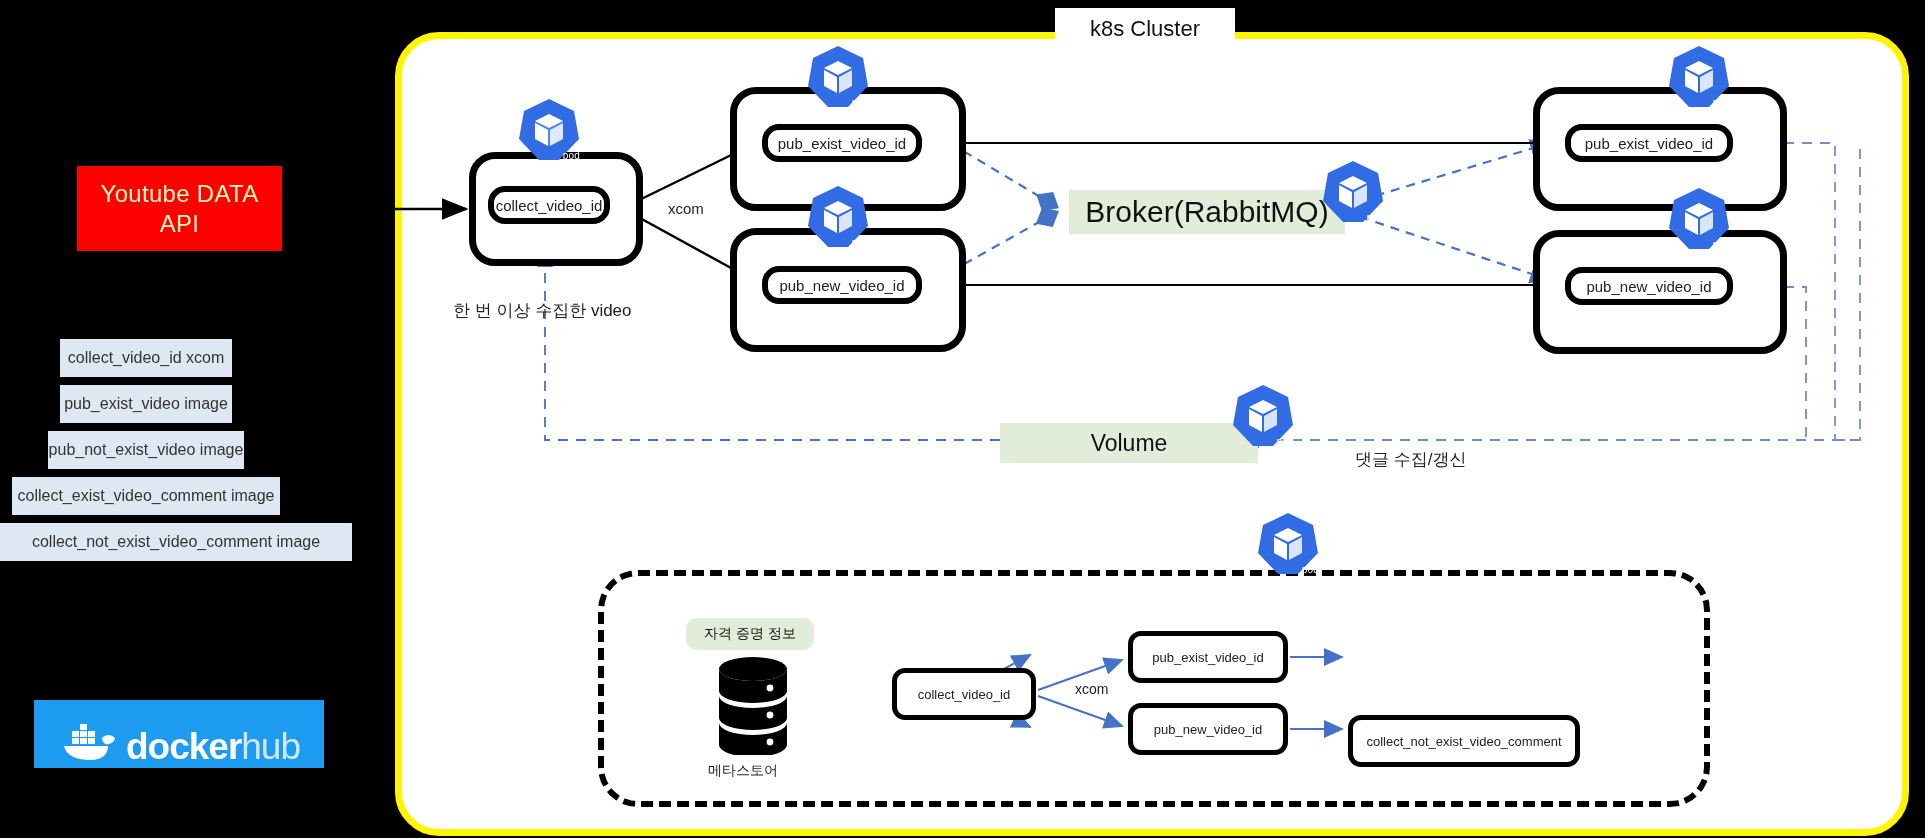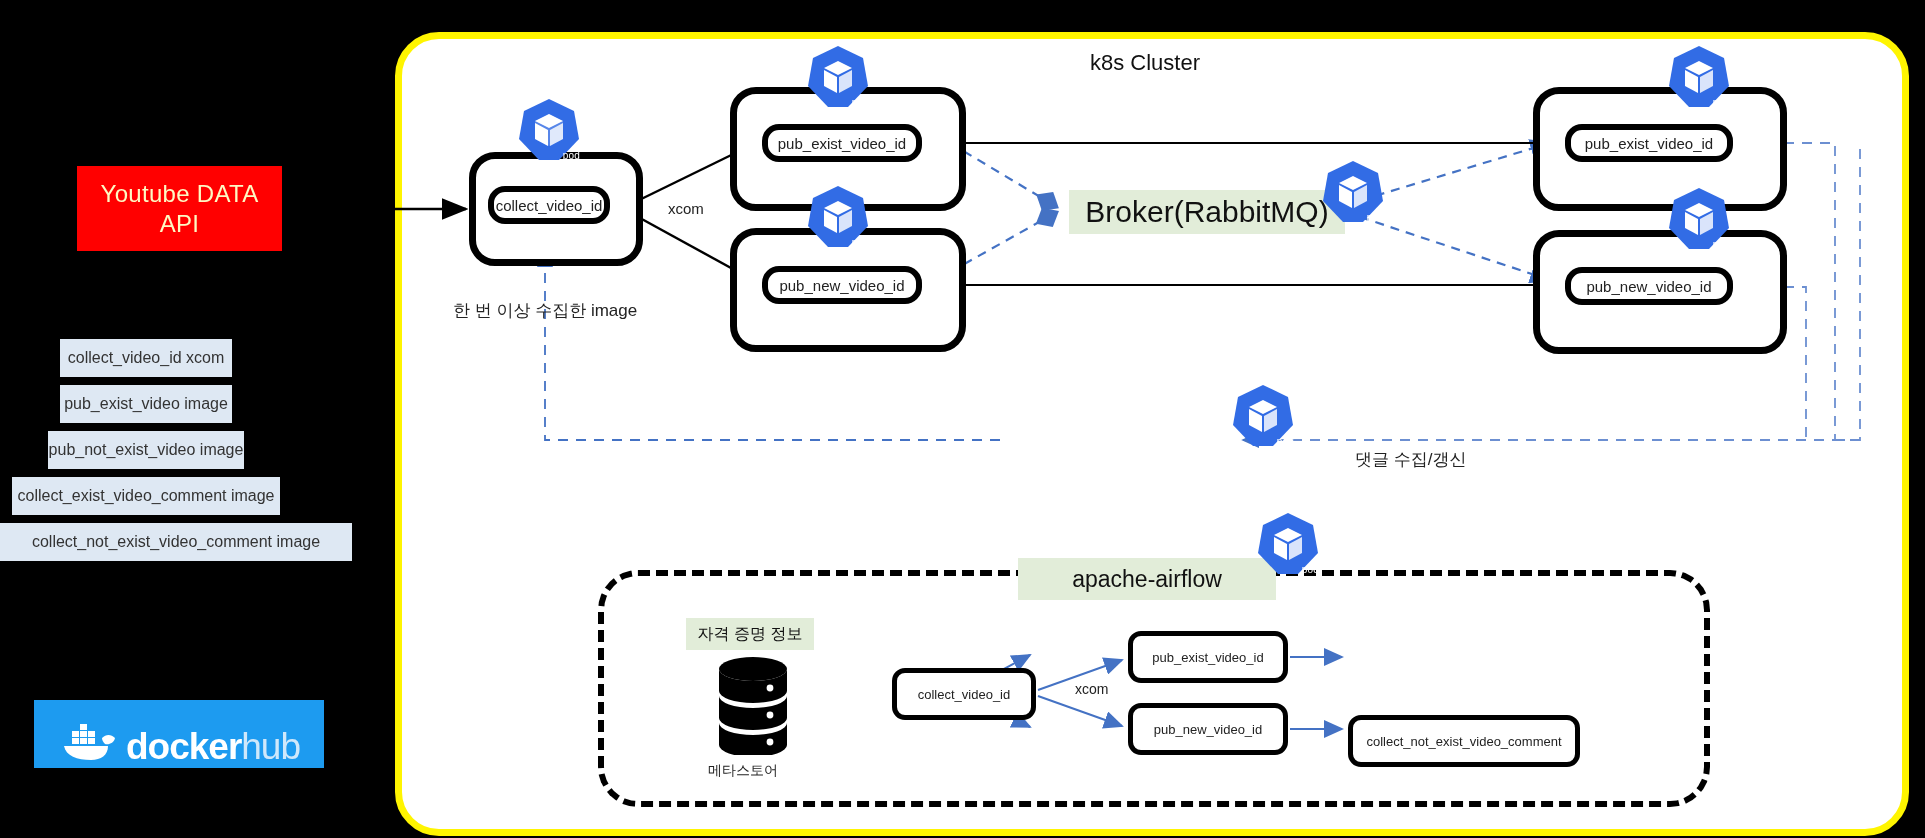--- a/index.html
+++ b/index.html
@@ -25,21 +25,21 @@
   .dockerhub .dh-text{font-size:37px;font-weight:600;letter-spacing:-1px;color:#fff;}
   .dockerhub .dh-text .hub{color:#cfe8fb;font-weight:400;}
 
   
   .cluster{
     position:absolute;left:395px;top:32px;width:1500px;height:790px;
     background:#fff;border:7px solid #FFF500;border-radius:44px;
   }
   .cluster-title{
     position:absolute;left:1055px;top:8px;width:180px;height:42px;background:#fff;
-    display:flex;align-items:center;justify-content:center;font-size:22px;color:#111;z-index:6;margin-top:34px;
+    display:flex;align-items:center;justify-content:center;font-size:22px;color:#111;z-index:6;
   }
 
   
   .pod-box{
     position:absolute;border:7px solid #000;border-radius:26px;background:#fff;z-index:3;
   }
   .task-box{
     position:absolute;border:6px solid #000;border-radius:17px;background:#fff;
     display:flex;align-items:center;justify-content:center;font-size:15px;color:#222;z-index:4;
     box-sizing:border-box;
@@ -255,53 +255,53 @@
       <path d="M31 1 L56 13 L61 41 L41 62 L21 62 L1 41 L6 13 Z" fill="#326CE5"></path>
       <g fill="#fff">
           <path d="M31 16 L45 23 L31 30 L17 23 Z"></path>
           <path d="M17 25 L30 32 L30 48 L17 41 Z"></path>
       <path d="M32 32 L45 25 L45 41 L32 48 Z" opacity="0.82"></path>
         </g>
     </svg>
     <span class="lbl">pod</span>
   </div>
 
+  <div class="green-chip" style="left:1000px;top:423px;width:258px;height:40px;font-size:23px;">
+    <span>Volume</span>
+  </div>
   <div class="pod-badge" style="left:1232px;top:384px;">
     <svg width="62" height="66" viewBox="0 0 62 66" aria-hidden="true">
       <path d="M31 1 L56 13 L61 41 L41 62 L21 62 L1 41 L6 13 Z" fill="#326CE5"></path>
       <g fill="#fff">
           <path d="M31 16 L45 23 L31 30 L17 23 Z"></path>
           <path d="M17 25 L30 32 L30 48 L17 41 Z"></path>
       <path d="M32 32 L45 25 L45 41 L32 48 Z" opacity="0.82"></path>
         </g>
     </svg>
     <span class="lbl">pod</span>
   </div>
 
   <div class="plain-label" style="left:668px;top:200px;font-size:15px;">xcom</div>
-  <div class="plain-label" style="left:453px;top:299px;font-size:17px;">한 번 이상 수집한 image</div>
+  <div class="plain-label" style="left:453px;top:299px;font-size:17px;">한 번 이상 수집한 video</div>
   <div class="plain-label" style="left:1355px;top:448px;font-size:17px;">댓글 수집/갱신</div>
 
   <div class="airflow-group" style="left:598px;top:570px;width:1100px;height:225px;"></div>
-  <div class="green-chip" style="left:1018px;top:558px;width:258px;height:42px;font-size:23px;">
-    <span>apache-airflow</span>
-  </div>
   <div class="pod-badge" style="left:1257px;top:512px;">
     <svg width="62" height="66" viewBox="0 0 62 66" aria-hidden="true">
       <path d="M31 1 L56 13 L61 41 L41 62 L21 62 L1 41 L6 13 Z" fill="#326CE5"></path>
       <g fill="#fff">
           <path d="M31 16 L45 23 L31 30 L17 23 Z"></path>
           <path d="M17 25 L30 32 L30 48 L17 41 Z"></path>
       <path d="M32 32 L45 25 L45 41 L32 48 Z" opacity="0.82"></path>
         </g>
     </svg>
     <span class="lbl">pod</span>
   </div>
 
-  <div class="green-chip" style="left:686px;top:618px;width:128px;height:32px;font-size:16px;">
+  <div class="green-chip" style="left:686px;top:618px;width:128px;height:32px;font-size:14px;border-radius:11px;">
     <span>자격 증명 정보</span>
   </div>
   <div class="db-icon" style="left:712px;top:655px;">
     <svg width="82" height="100" viewBox="0 0 82 100" aria-hidden="true">
       <g fill="#000">
         <ellipse cx="41" cy="14" rx="34" ry="12"></ellipse>
         <path d="M7 14 v22 a34,12 0 0 0 68 0 V14 a34,12 0 0 1 -68 0 z"></path>
         <path d="M7 41 v22 a34,12 0 0 0 68 0 V41 a34,12 0 0 1 -68 0 z"></path>
         <path d="M7 68 v22 a34,12 0 0 0 68 0 V68 a34,12 0 0 1 -68 0 z"></path>
       </g>

